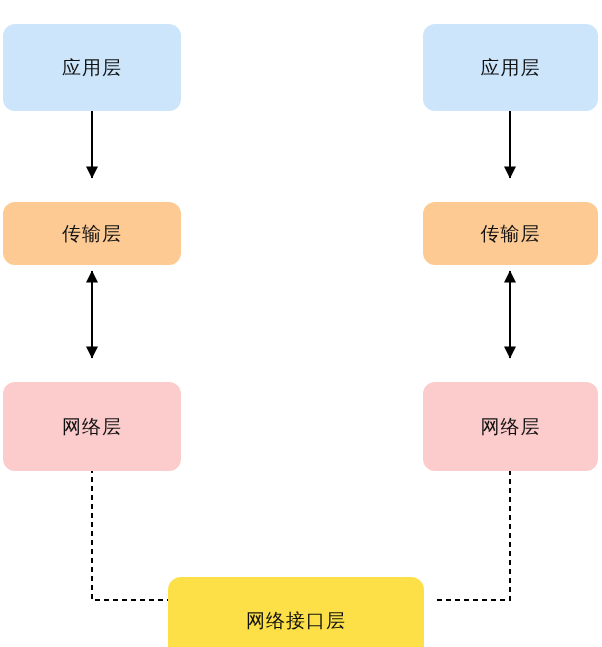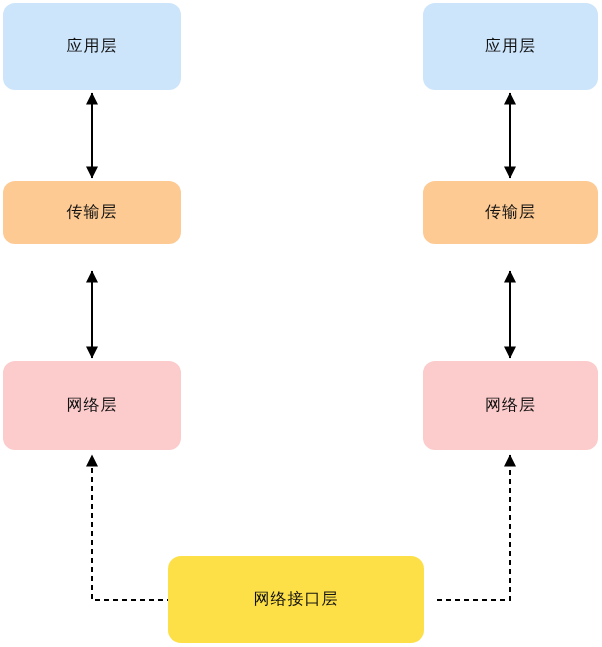--- a/index.html
+++ b/index.html
@@ -18,23 +18,24 @@
     position: absolute;
     left: 0; top: 0;
     width: 602px; height: 647px;
   }
   .node {
     position: absolute;
     border-radius: 12px;
     display: flex;
     align-items: center;
     justify-content: center;
-    font-size: 16px;
+    font-size: 19px;
     color: #111111;
     letter-spacing: 1px;
+    margin-top: 21px;
   }
   
   .col-left  { left: 3px;   width: 178px; }
   .col-right { left: 423px; width: 175px; }
   .row-app       { top: 3px;   height: 87px; }
   .row-transport { top: 181px; height: 63px; }
   .row-network   { top: 361px; height: 89px; }
   .fill-app       { background: #cce5fb; }
   .fill-transport { background: #fdca94; }
   .fill-network   { background: #fccbcb; justify-content: center; }

